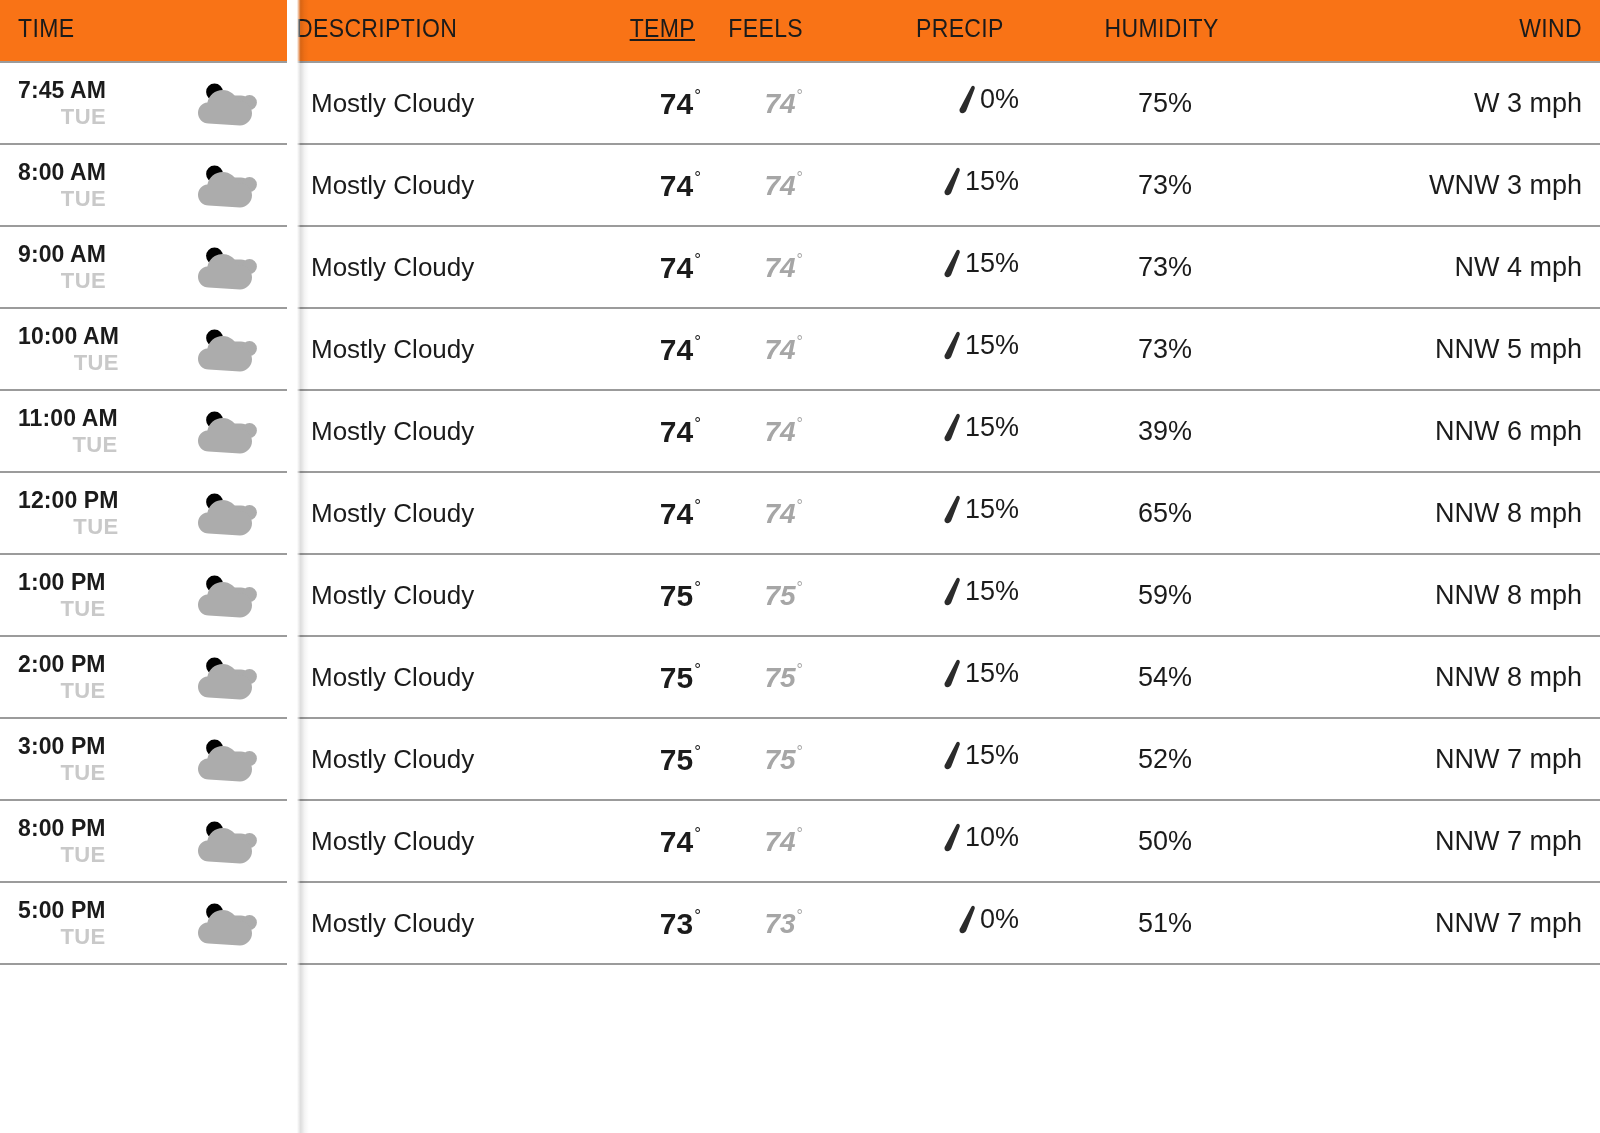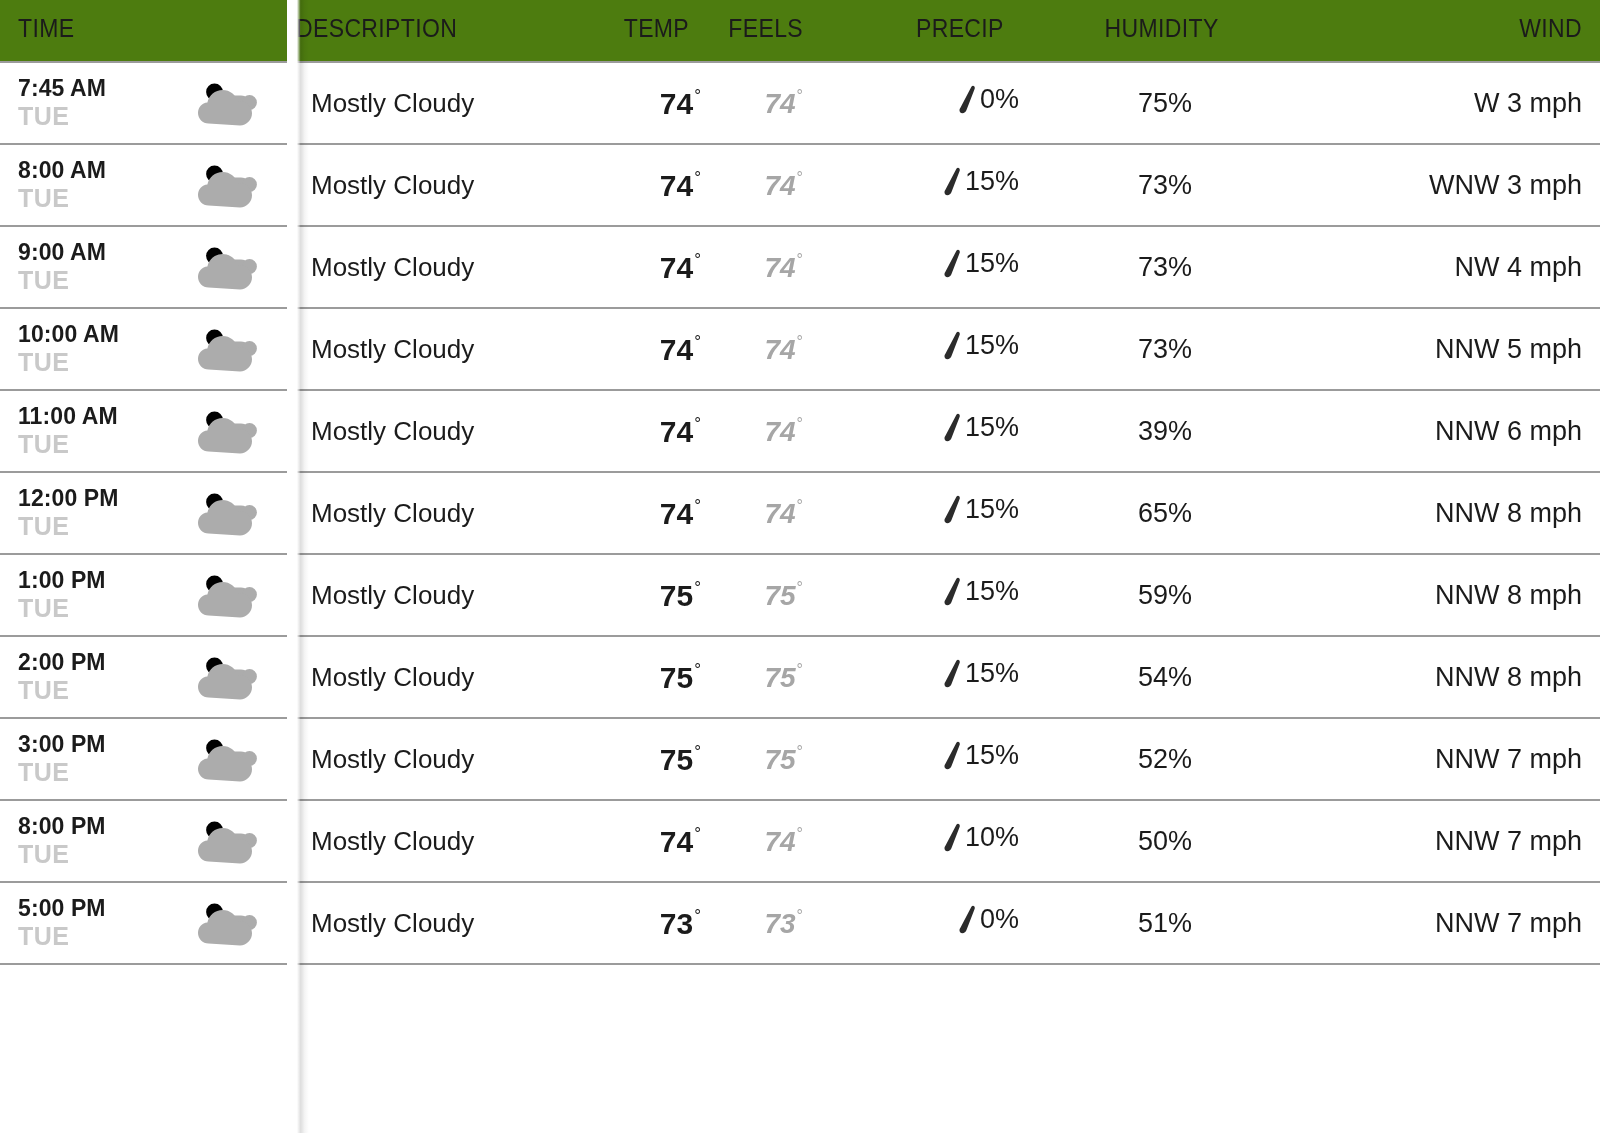--- a/index.html
+++ b/index.html
@@ -28,21 +28,21 @@
   .col-time   { width: 287px; }
   .col-desc   { width: 330px; }
   .col-temp   { width: 100px; }
   .col-feels  { width: 190px; }
   .col-precip { width: 190px; }
   .col-hum    { width: 175px; }
   .col-wind   { width: 328px; }
 
   
   thead th {
-    background: #4d7c0f;
+    background: #f97316;
     height: 57px;
     padding: 0 0 4px 0;
     font-size: 25px;
     font-weight: 400;
     letter-spacing: 0.4px;
     color: #1b1b1b;
     vertical-align: middle;
     border-bottom: 2px solid #9b9b9b;
     font-family: "Liberation Sans", sans-serif;
     font-stretch: condensed;
@@ -50,21 +50,21 @@
   }
   thead th .hlabel {
     display: block;
     transform: scaleX(0.92);
     transform-origin: inherit;
   }
   th.h-time   { text-align: left;  padding-left: 18px; }
   th.h-time .hlabel   { transform-origin: left center; }
   th.h-desc   { text-align: left;  padding-left: 9px; }
   th.h-desc .hlabel   { transform-origin: left center; }
-  th.h-temp   { text-align: left; padding-right: 16px; }
+  th.h-temp   { text-align: center; padding-right: 16px; text-decoration: underline; }
   th.h-temp .hlabel   { transform-origin: right center; }
   th.h-feels  { text-align: right; padding-right: 104px; }
   th.h-feels .hlabel  { transform-origin: right center; }
   th.h-precip { text-align: left; padding-right: 78px; }
   th.h-precip .hlabel { transform-origin: right center; }
   th.h-hum    { text-align: center; padding-right: 80px; }
   th.h-hum .hlabel    { transform-origin: right center; }
   th.h-wind   { text-align: right; padding-right: 18px; }
   th.h-wind .hlabel   { transform-origin: right center; }
 
@@ -92,25 +92,26 @@
   }
   .time-text { line-height: 1.05; }
   .time-main {
     font-size: 23px;
     font-weight: bold;
     color: #1b1b1b;
     letter-spacing: 0.1px;
     white-space: nowrap;
   }
   .time-day {
-    font-size: 25px;
+    font-size: 22px;
     font-weight: bold;
     color: #c9c9c9;
     letter-spacing: 0.4px;
     margin-top: 3px;
+    text-align: right;
   }
 
   
   .wx-icon {
     width: 72px;
     height: 56px;
     flex: 0 0 72px;
     display: block;
   }
 

